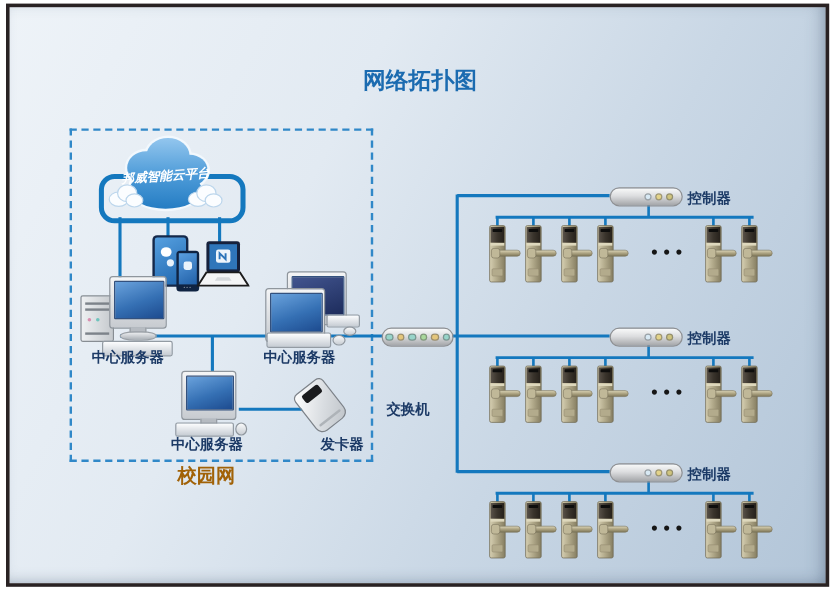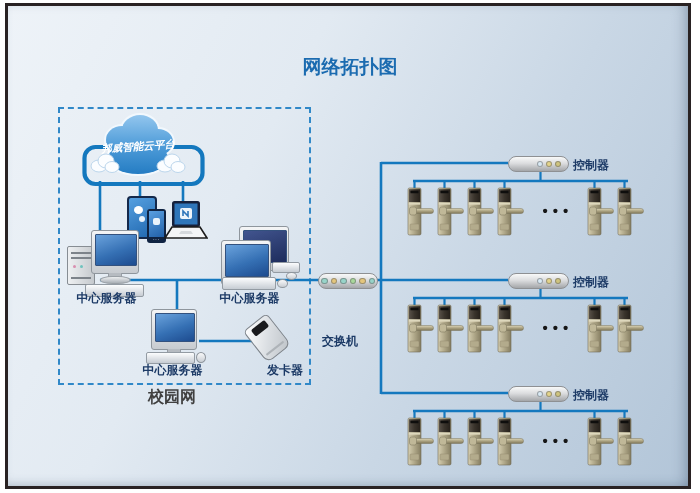--- a/index.html
+++ b/index.html
@@ -5,21 +5,21 @@
   html,body{margin:0;padding:0;background:#ffffff;}
   #stage{position:relative;width:700px;height:493px;font-family:"Liberation Sans","DejaVu Sans",sans-serif;overflow:hidden;}
   #frame{position:absolute;inset:3px 9px 4px 5px;border:3px solid #292223;
          background:linear-gradient(118deg,#eef3f8 0%,#e2eaf2 35%,#c9d7e5 65%,#b2c5d8 100%);
          box-shadow:inset -9px 0 14px -7px rgba(60,80,105,.40), inset 0 -7px 12px -7px rgba(60,80,105,.30);}
   #lines{position:absolute;left:0;top:0;z-index:1;}
   .title{position:absolute;left:100px;width:500px;text-align:center;color:#1b6bb0;font-weight:bold;z-index:3;}
   #title1{top:26px;font-size:20px;}
   #title2{top:54px;font-size:19px;}
   .lbl{position:absolute;font-size:12px;font-weight:bold;color:#1c3a66;text-align:center;z-index:4;}
-  .campus-lbl{position:absolute;font-size:16px;font-weight:bold;color:#404040;text-align:center;z-index:4;}
+  .campus-lbl{position:absolute;font-size:16px;font-weight:bold;color:#a16207;text-align:center;z-index:4;}
   #campus-box{position:absolute;left:58px;top:107px;width:249px;height:274px;border:2px dashed #3088c8;z-index:0;}
   
   .dev{position:absolute;z-index:2;}
   .monitor{position:absolute;background:linear-gradient(#f4f5f6,#c7cbd0);border:1px solid #8f969d;border-radius:3px;padding:3px;box-sizing:border-box;}
   .screen{width:100%;height:76%;background:linear-gradient(160deg,#6aa2dc 0%,#3570b4 55%,#1d4b8f 100%);border:1px solid #33517e;border-radius:1px;}
   .screen.dark{background:linear-gradient(160deg,#42558f,#1d2c5c);}
   .stand{position:absolute;left:50%;top:100%;transform:translateX(-50%);width:12px;height:4px;background:#b6bbc1;border:1px solid #979da4;border-top:none;}
   .mbase{position:absolute;left:50%;top:100%;margin-top:3px;transform:translateX(-50%);width:62%;height:6px;background:linear-gradient(#eceef0,#aab0b6);border-radius:50% / 60%;border:1px solid #9aa0a6;}
   .keyboard{position:absolute;background:linear-gradient(#fcfdfe,#c6ccd3);border:1px solid #939ba3;border-radius:2px;}
   .mouse{position:absolute;background:linear-gradient(#f8f9fa,#c9ced4);border:1px solid #8f969d;border-radius:50%;}

